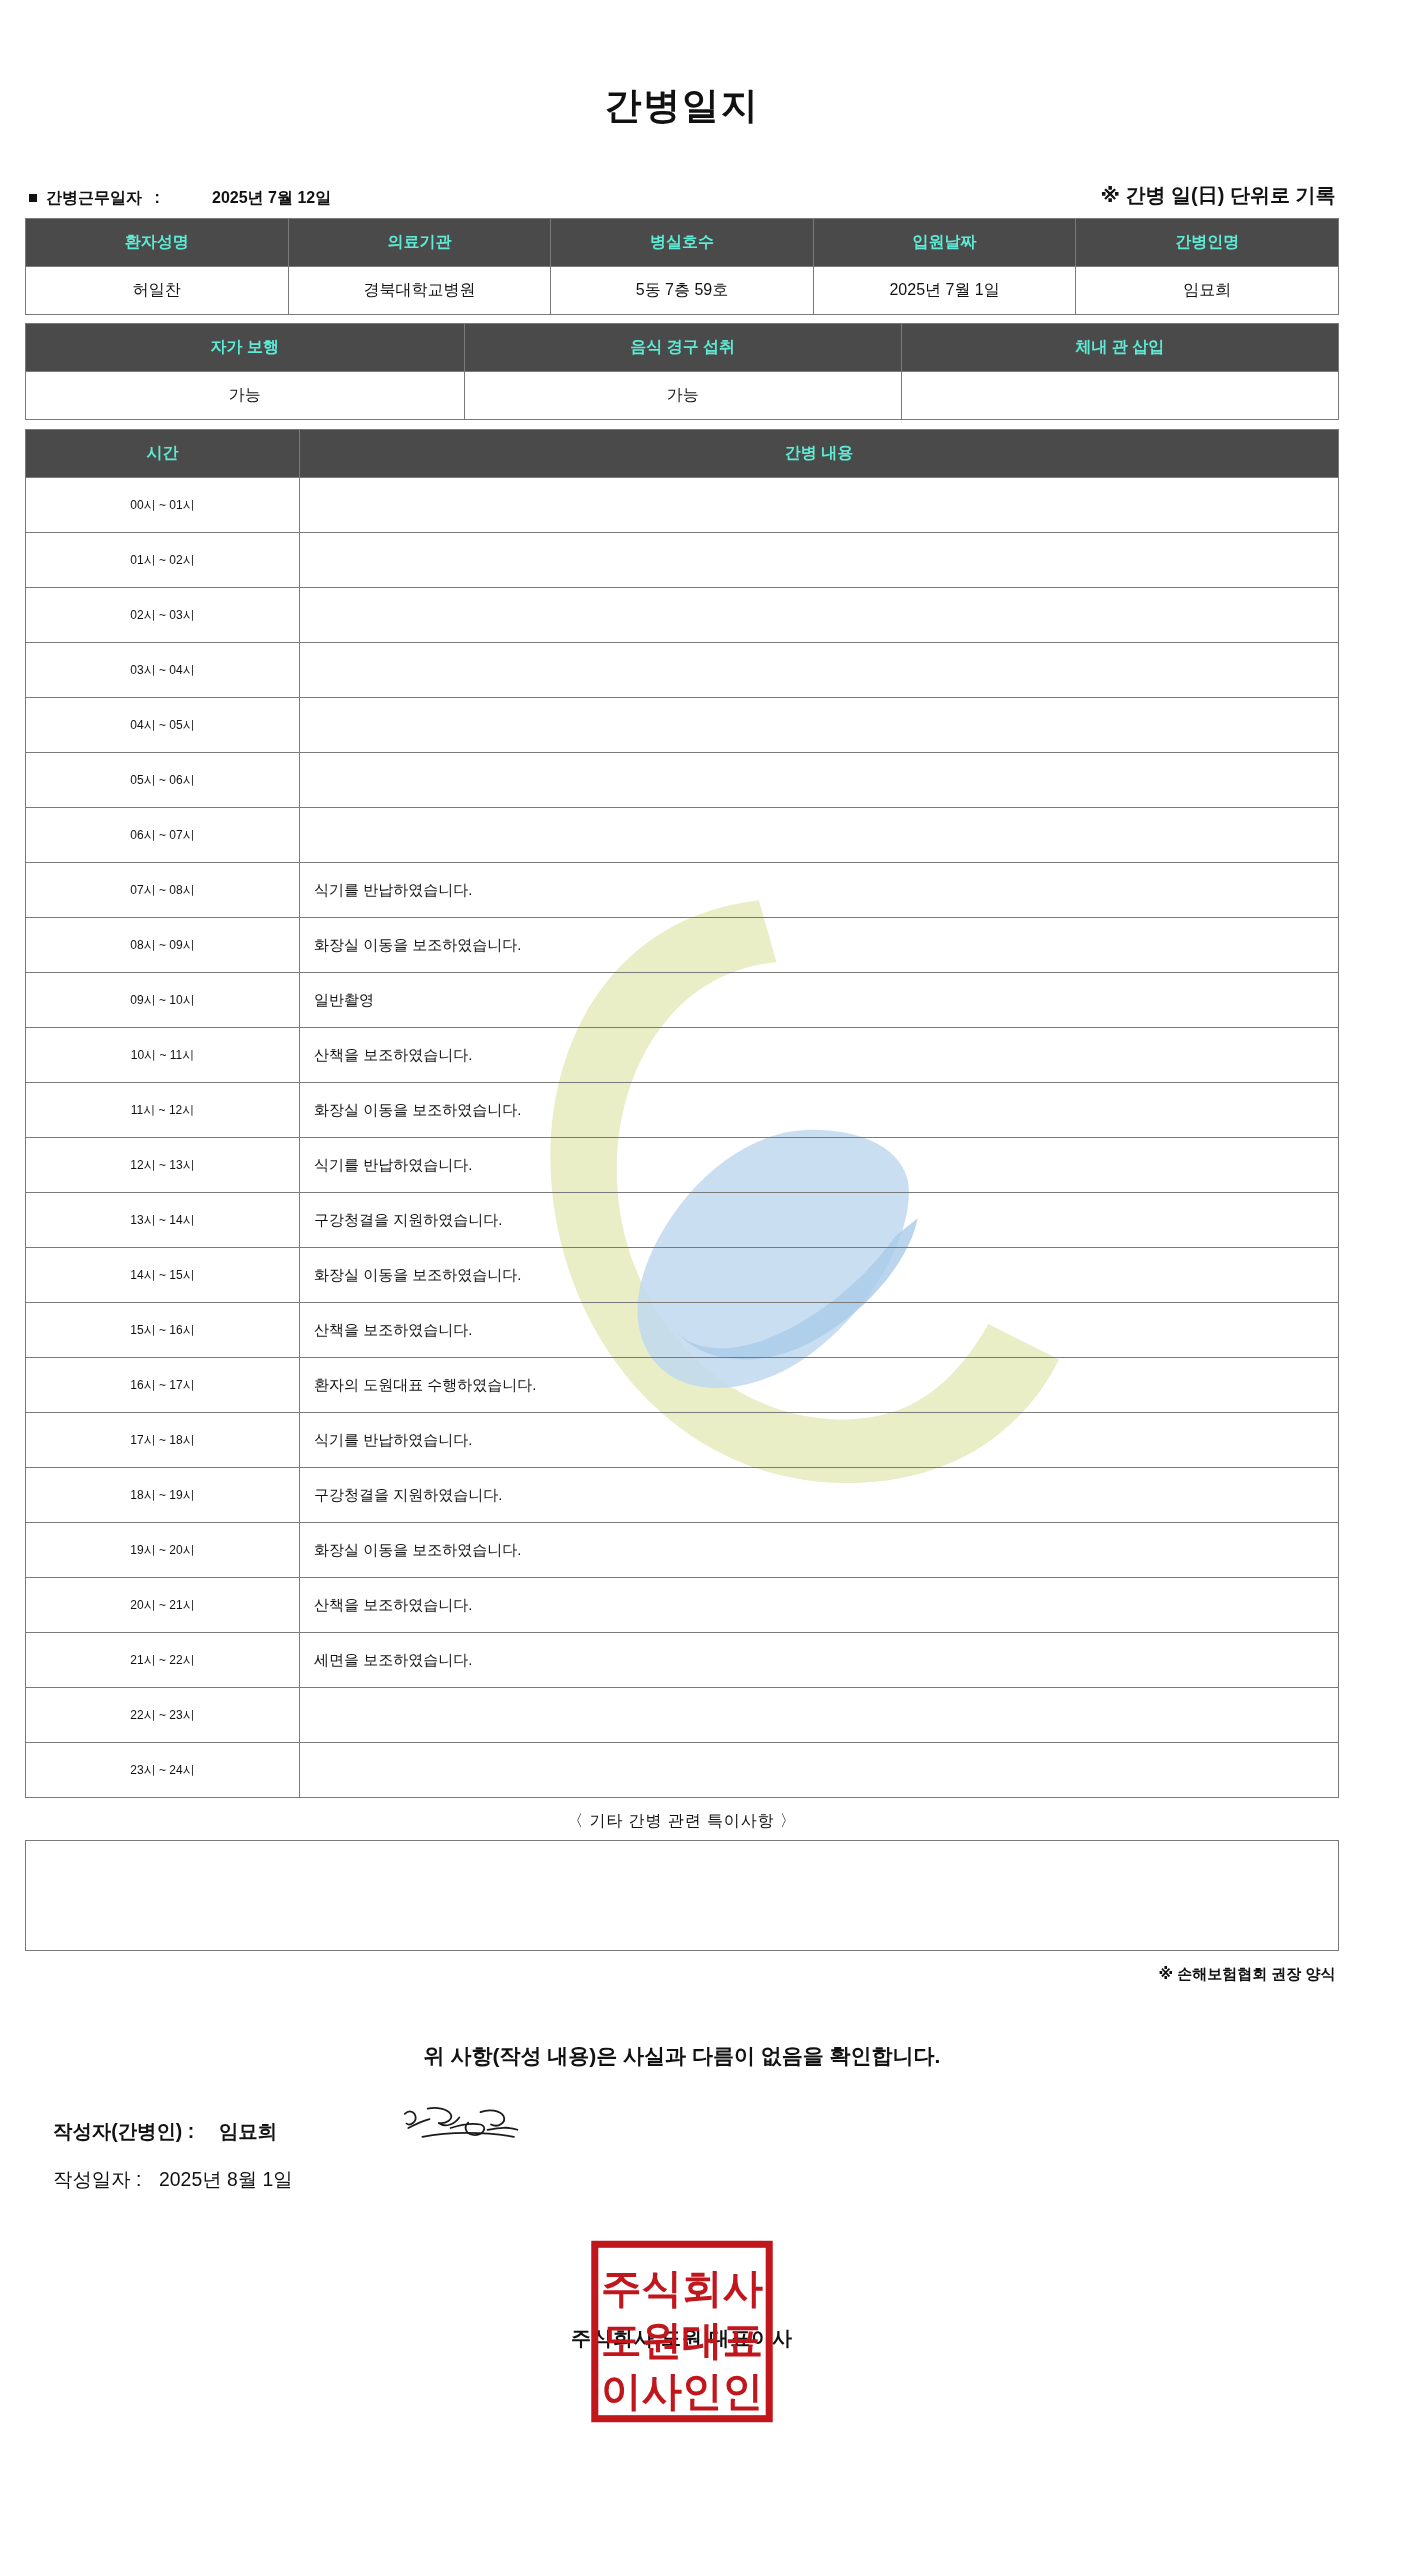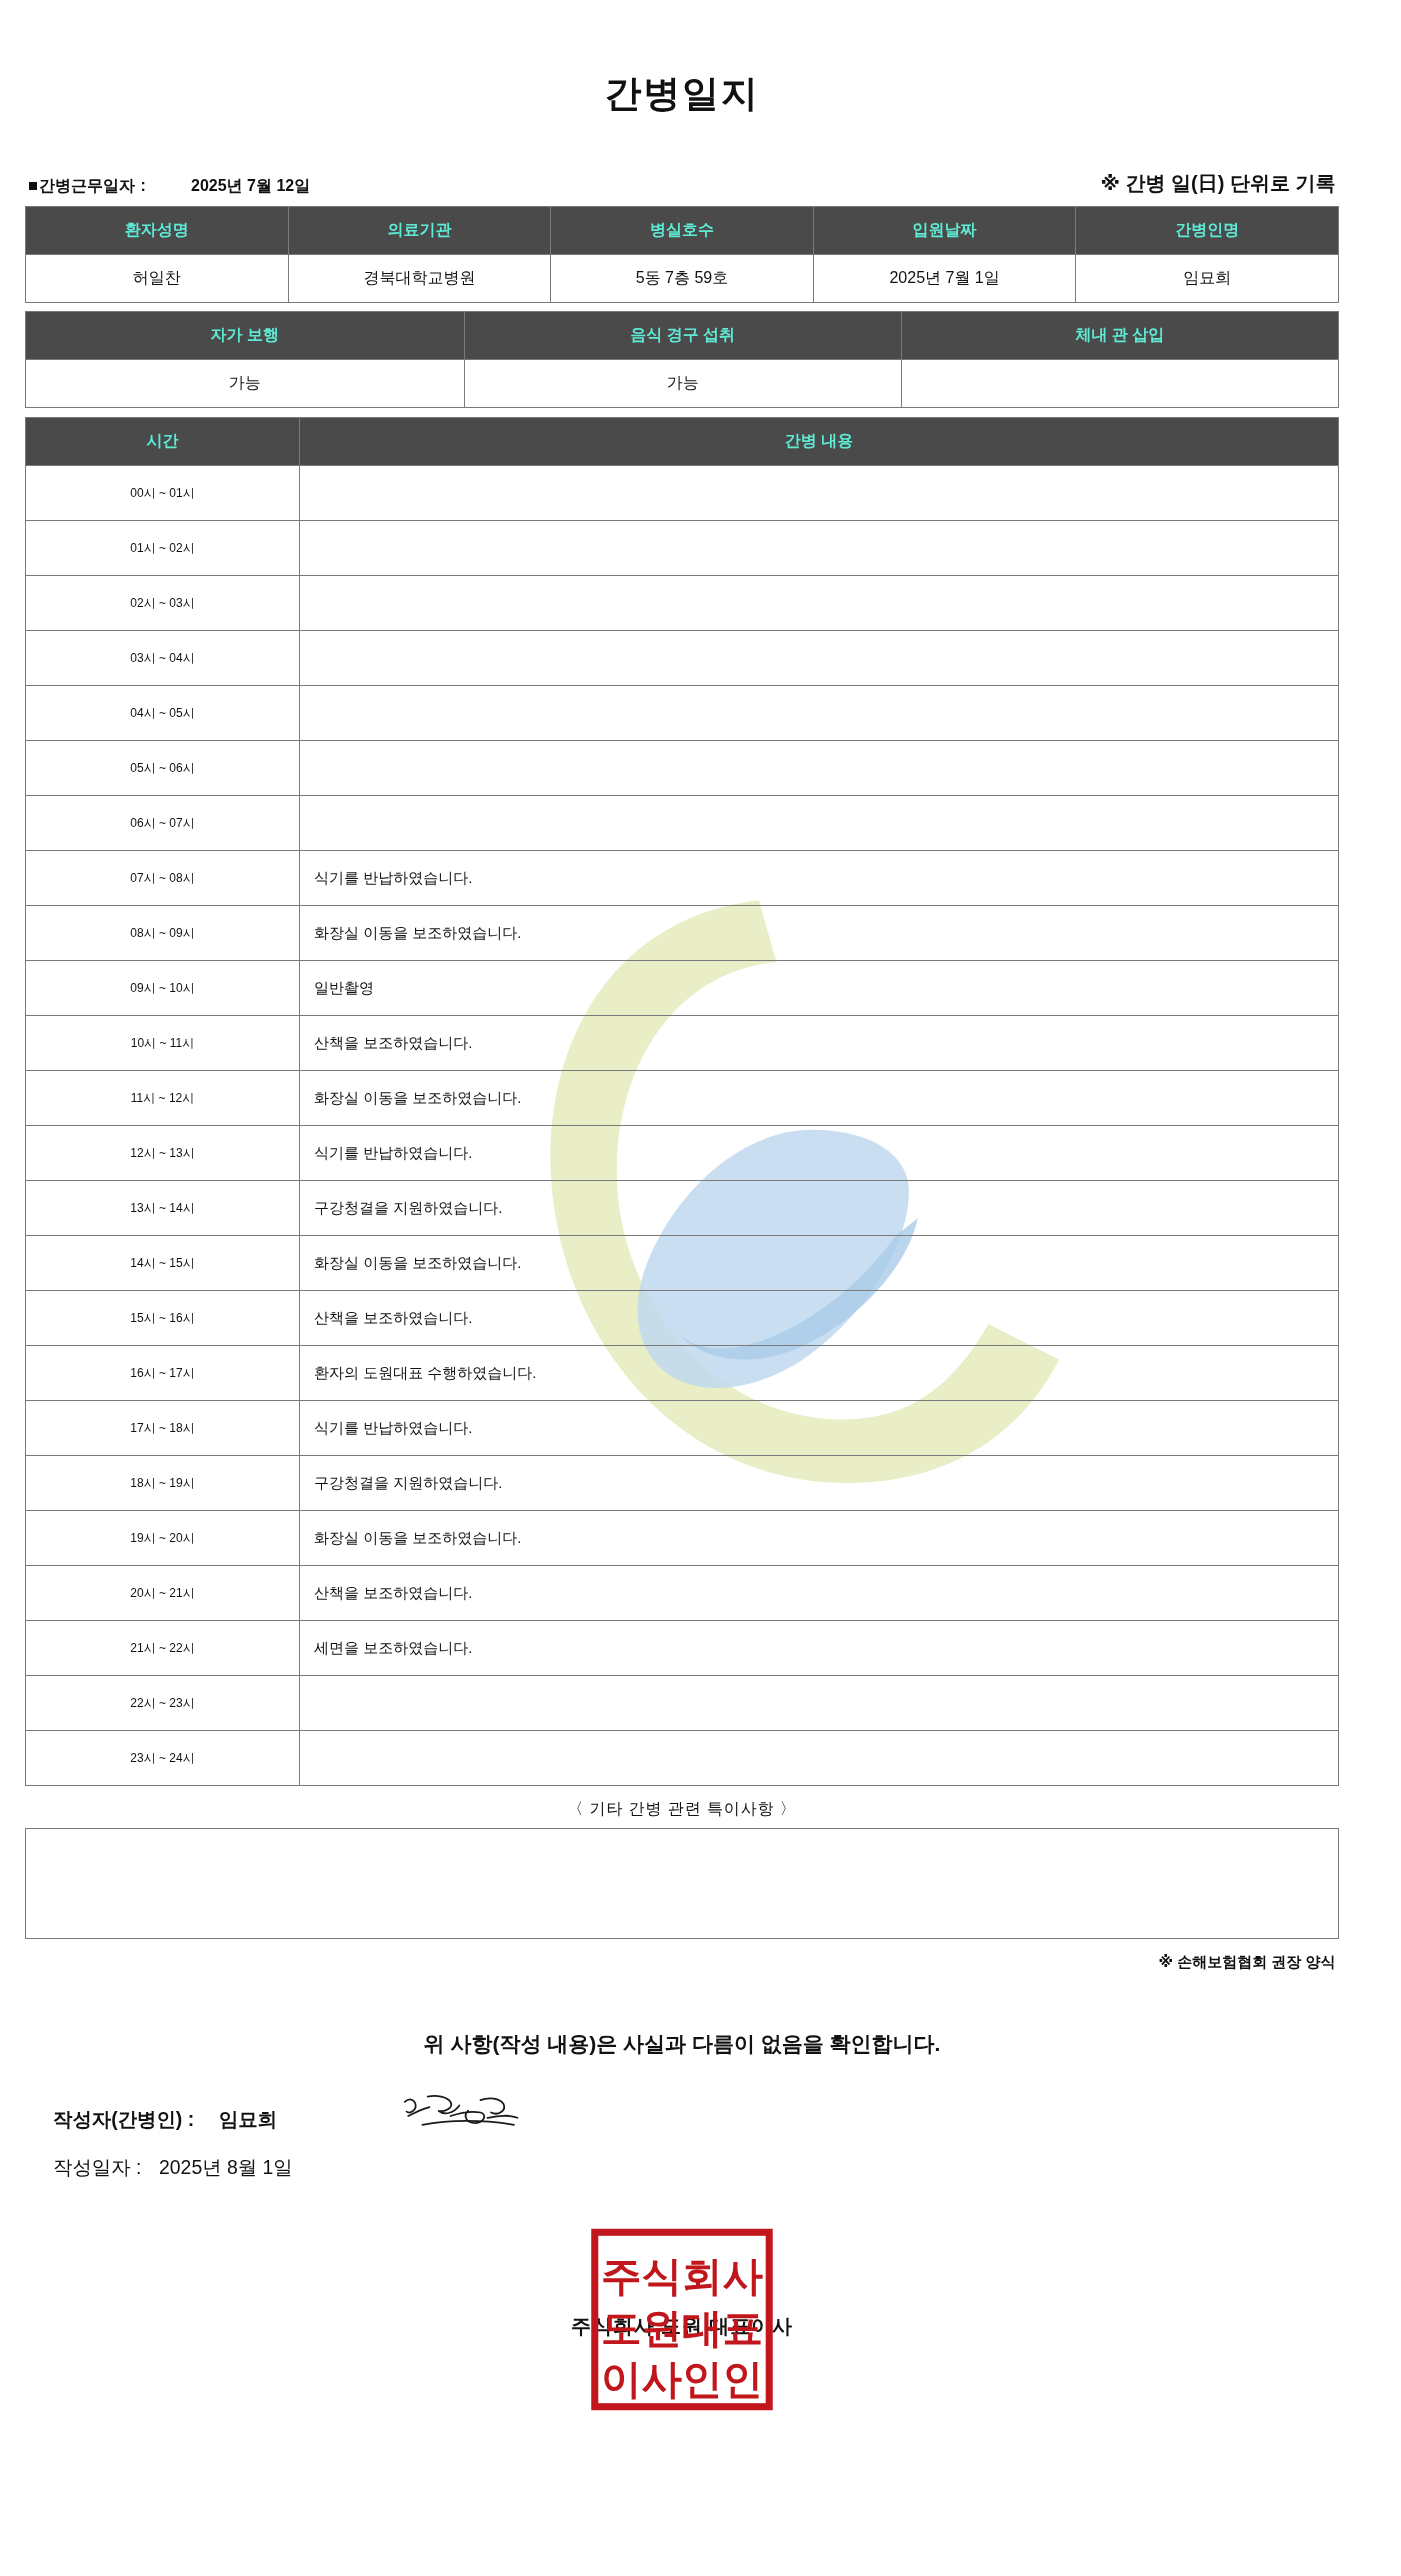--- a/index.html
+++ b/index.html
@@ -12,21 +12,21 @@
     height: 2576px;
     font-family: "Liberation Sans", "DejaVu Sans", sans-serif;
     color: #111;
     position: relative;
     overflow: hidden;
   }
   .page {
     position: relative;
     width: 1364px;
     height: 2576px;
-    padding: 0 25px;
+    padding: 12px 25px;
   }
 
   
   .watermark {
     position: absolute;
     left: 494px;
     top: 865px;
     width: 618px;
     height: 671px;
     pointer-events: none;
@@ -46,21 +46,21 @@
   }
 
   
   .meta-row {
     display: flex;
     justify-content: space-between;
     align-items: flex-end;
     padding: 42px 3.5px 8.8px 3.5px;
     font-size: 16px;
   }
-  .meta-left { display: flex; align-items: center; font-weight: bold; }
+  .meta-left { display: flex; align-items: center; gap: 7px; font-weight: bold; }
   .bullet-sq {
     display: inline-block;
     width: 8px; height: 8px;
     background: #111;
     margin-right: 2.6px;
   }
   .meta-left .label { font-weight: bold; }
   .meta-left .colon { padding: 0 5.3px; font-weight: bold; }
   .meta-left .value { font-weight: bold; margin-left: 40px; }
   .meta-right { font-size: 20px; font-weight: bold; }

